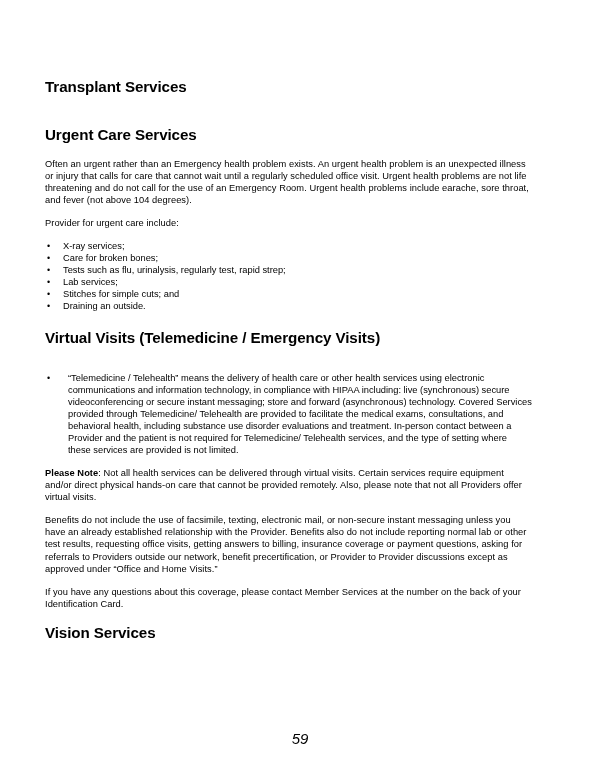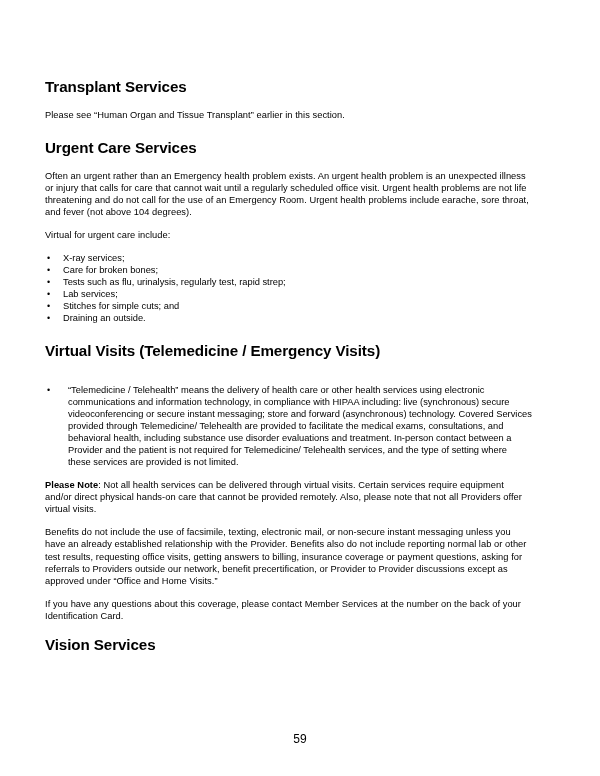--- a/index.html
+++ b/index.html
@@ -67,41 +67,41 @@
   ul.bullets.para-bullets > li .bullet-dot {
     left: 2px;
   }
   .bold-lead { font-weight: bold; }
   .page-number {
     position: absolute;
     left: 0;
     right: 0;
     top: 733px;
     text-align: center;
-    font-size: 12px;
+    font-size: 15px;
     line-height: 12px;
+    font-style: italic;
   }
 </style>
 </head>
 <body>
 
 <div class="page">
 
   <h2 class="section-heading">Transplant Services</h2>
   <div class="gap-after-heading"></div>
-  <p class="body-text">Please see “Human Organ and Tissue Transplant” earlier in this section.</p>
 
   <div class="spacer-lg"></div>
 
   <h2 class="section-heading">Urgent Care Services</h2>
   <div class="gap-after-heading"></div>
   <p class="body-text">Often an urgent rather than an Emergency health problem exists.  An urgent health problem is an unexpected illness or injury that calls for care that cannot wait until a regularly scheduled office visit.  Urgent health problems are not life threatening and do not call for the use of an Emergency Room.  Urgent health problems include earache, sore throat, and fever (not above 104 degrees).</p>
 
   <div class="spacer-sm"></div>
-  <p class="body-text">Virtual for urgent care include:</p>
+  <p class="body-text">Provider for urgent care include:</p>
 
   <div class="spacer-sm"></div>
   <ul class="bullets">
     <li>
       <span class="bullet-dot">•</span>
       <span>X-ray services;</span>
     </li>
     <li>
       <span class="bullet-dot">•</span>
       <span>Care for broken bones;</span>

